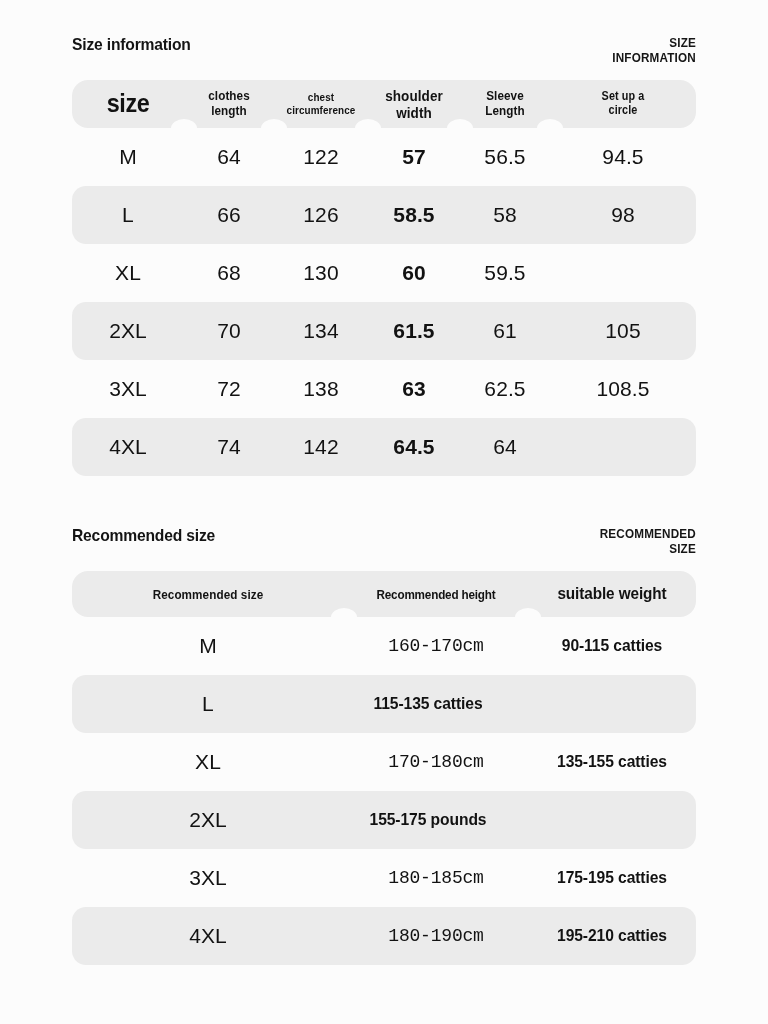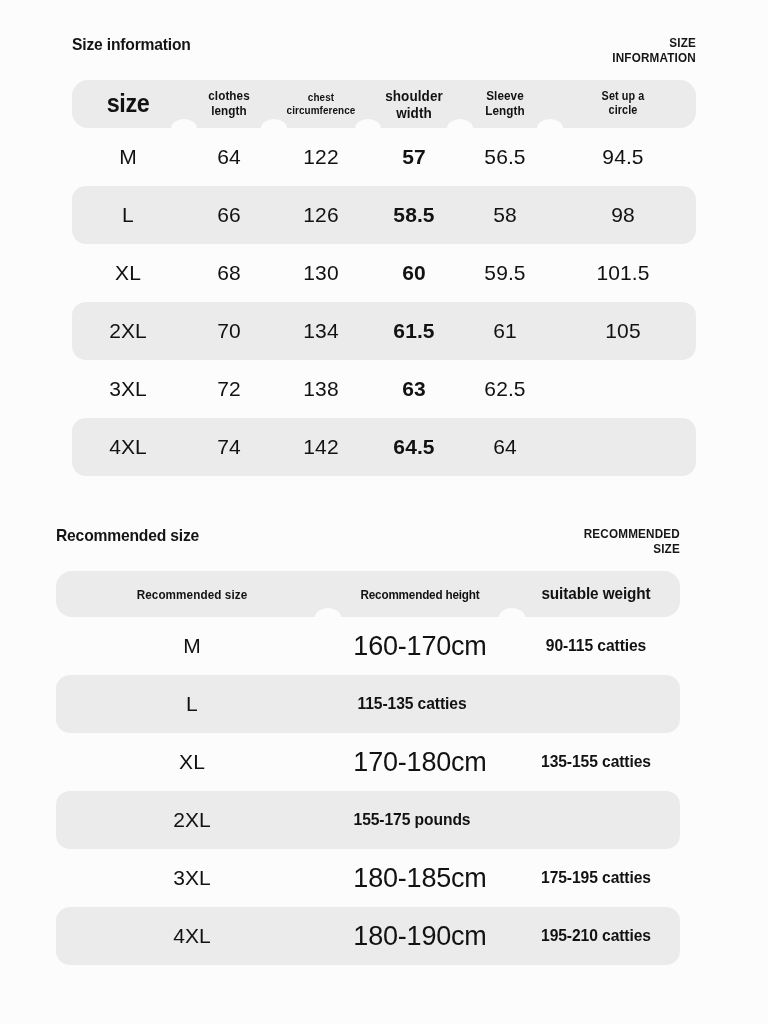--- a/index.html
+++ b/index.html
@@ -132,31 +132,31 @@
   .t2 .row.header .cell {
     font-family: "Liberation Sans Narrow", "Liberation Sans", sans-serif;
     font-weight: 700;
     transform: scaleX(0.9);
   }
   .t2 .row.header .k0 { font-size: 13px; }
   .t2 .row.header .k1 { font-size: 13px; }
   .t2 .row.header .k2 { font-size: 17px; }
 
   .t2 .k0 { font-size: 21px; }
-  .t2 .k1 { font-size: 27px; letter-spacing: -0.2px; }
+  .t2 .k1 { font-size: 18px; letter-spacing: -0.2px; font-family: Liberation Mono, monospace; }
   .t2 .k2 {
     font-family: "Liberation Sans Narrow", "Liberation Sans", sans-serif;
     font-size: 17px;
     font-weight: 700;
     transform: scaleX(0.92);
     letter-spacing: -0.1px;
   }
 
   .sec1 { position: absolute; left: 72px; top: 36px; width: 624px; }
-  .sec2 { position: absolute; left: 56px; top: 527px; width: 624px; }
+  .sec2 { position: absolute; left: 72px; top: 527px; width: 624px; }
 </style>
 </head>
 <body>
 
 <div class="page">
 
   <div class="sec1">
 
     <div class="section-head">
       <div class="section-title">Size information</div>
@@ -202,38 +202,38 @@
         <div class="cell c4">58</div>
         <div class="cell c5">98</div>
       </div>
 
       <div class="row">
         <div class="cell c0">XL</div>
         <div class="cell c1">68</div>
         <div class="cell c2">130</div>
         <div class="cell c3">60</div>
         <div class="cell c4">59.5</div>
-        <div class="cell c5">101.5</div>
       </div>
 
       <div class="row shaded">
         <div class="cell c0">2XL</div>
         <div class="cell c1">70</div>
         <div class="cell c2">134</div>
         <div class="cell c3">61.5</div>
         <div class="cell c4">61</div>
         <div class="cell c5">105</div>
       </div>
 
       <div class="row">
         <div class="cell c0">3XL</div>
         <div class="cell c1">72</div>
         <div class="cell c2">138</div>
         <div class="cell c3">63</div>
         <div class="cell c4">62.5</div>
+        <div class="cell c5">108.5</div>
       </div>
 
       <div class="row shaded">
         <div class="cell c0">4XL</div>
         <div class="cell c1">74</div>
         <div class="cell c2">142</div>
         <div class="cell c3">64.5</div>
         <div class="cell c4">64</div>
       </div>
 

